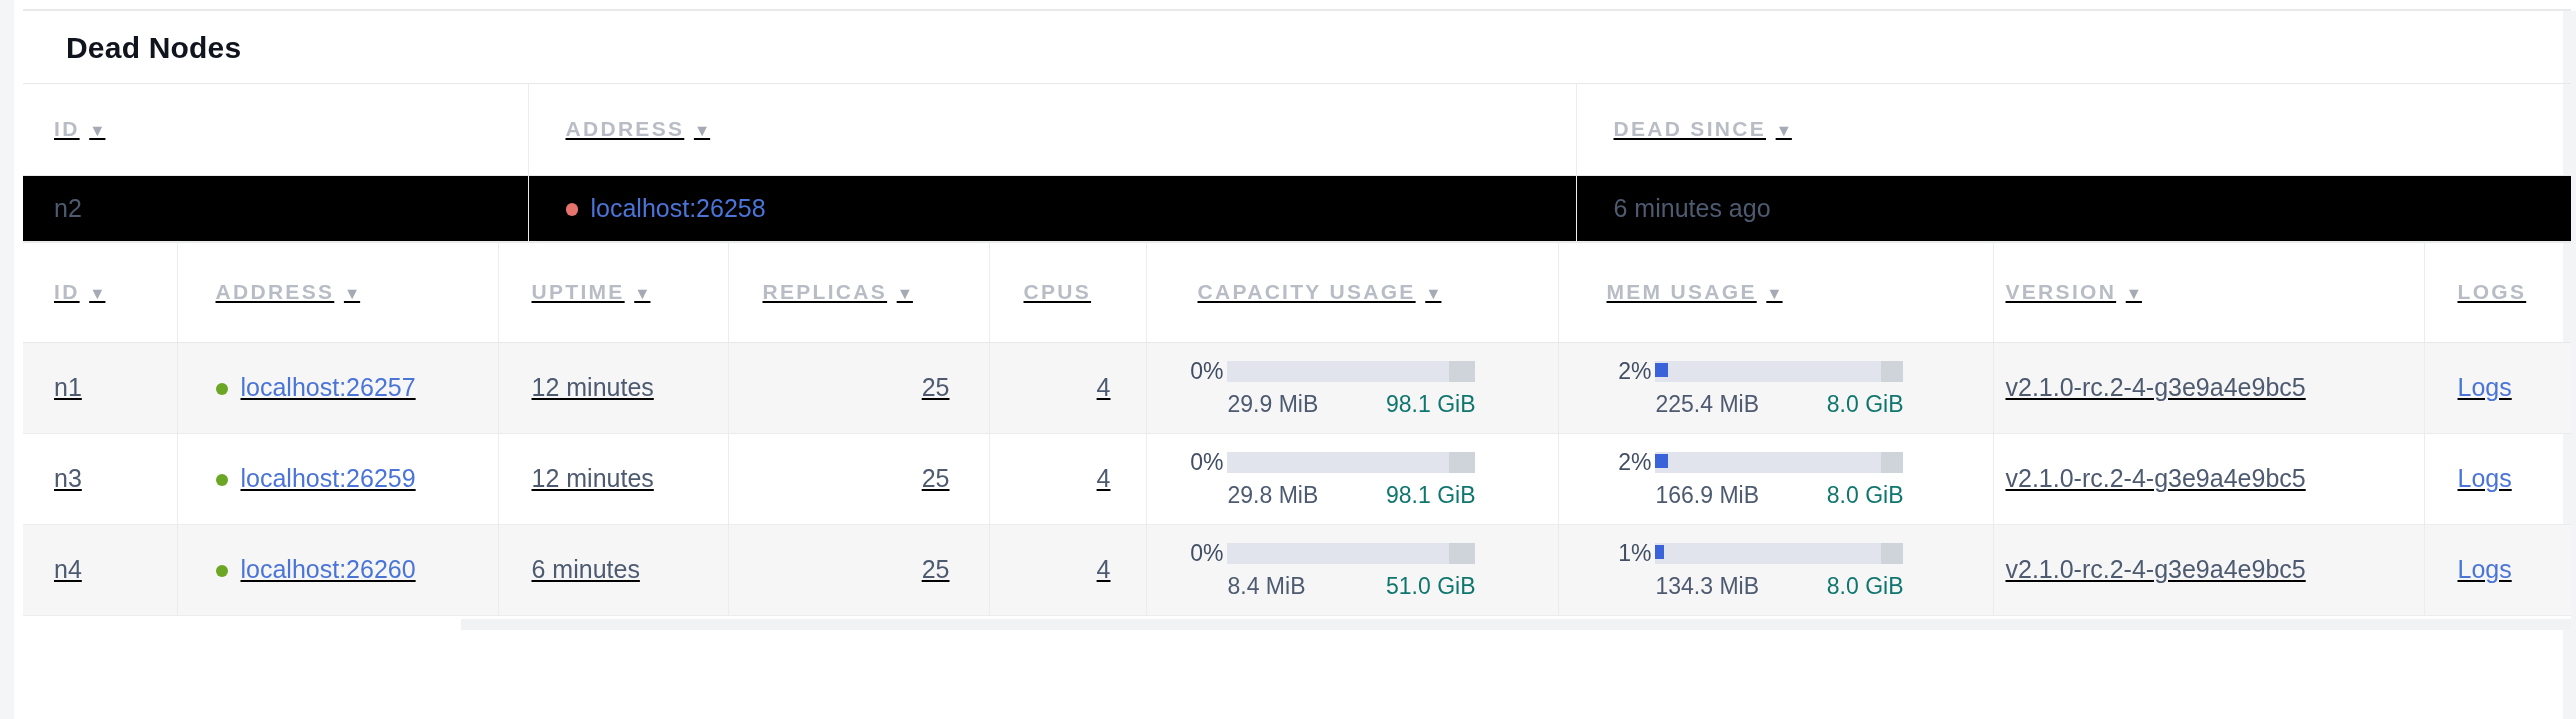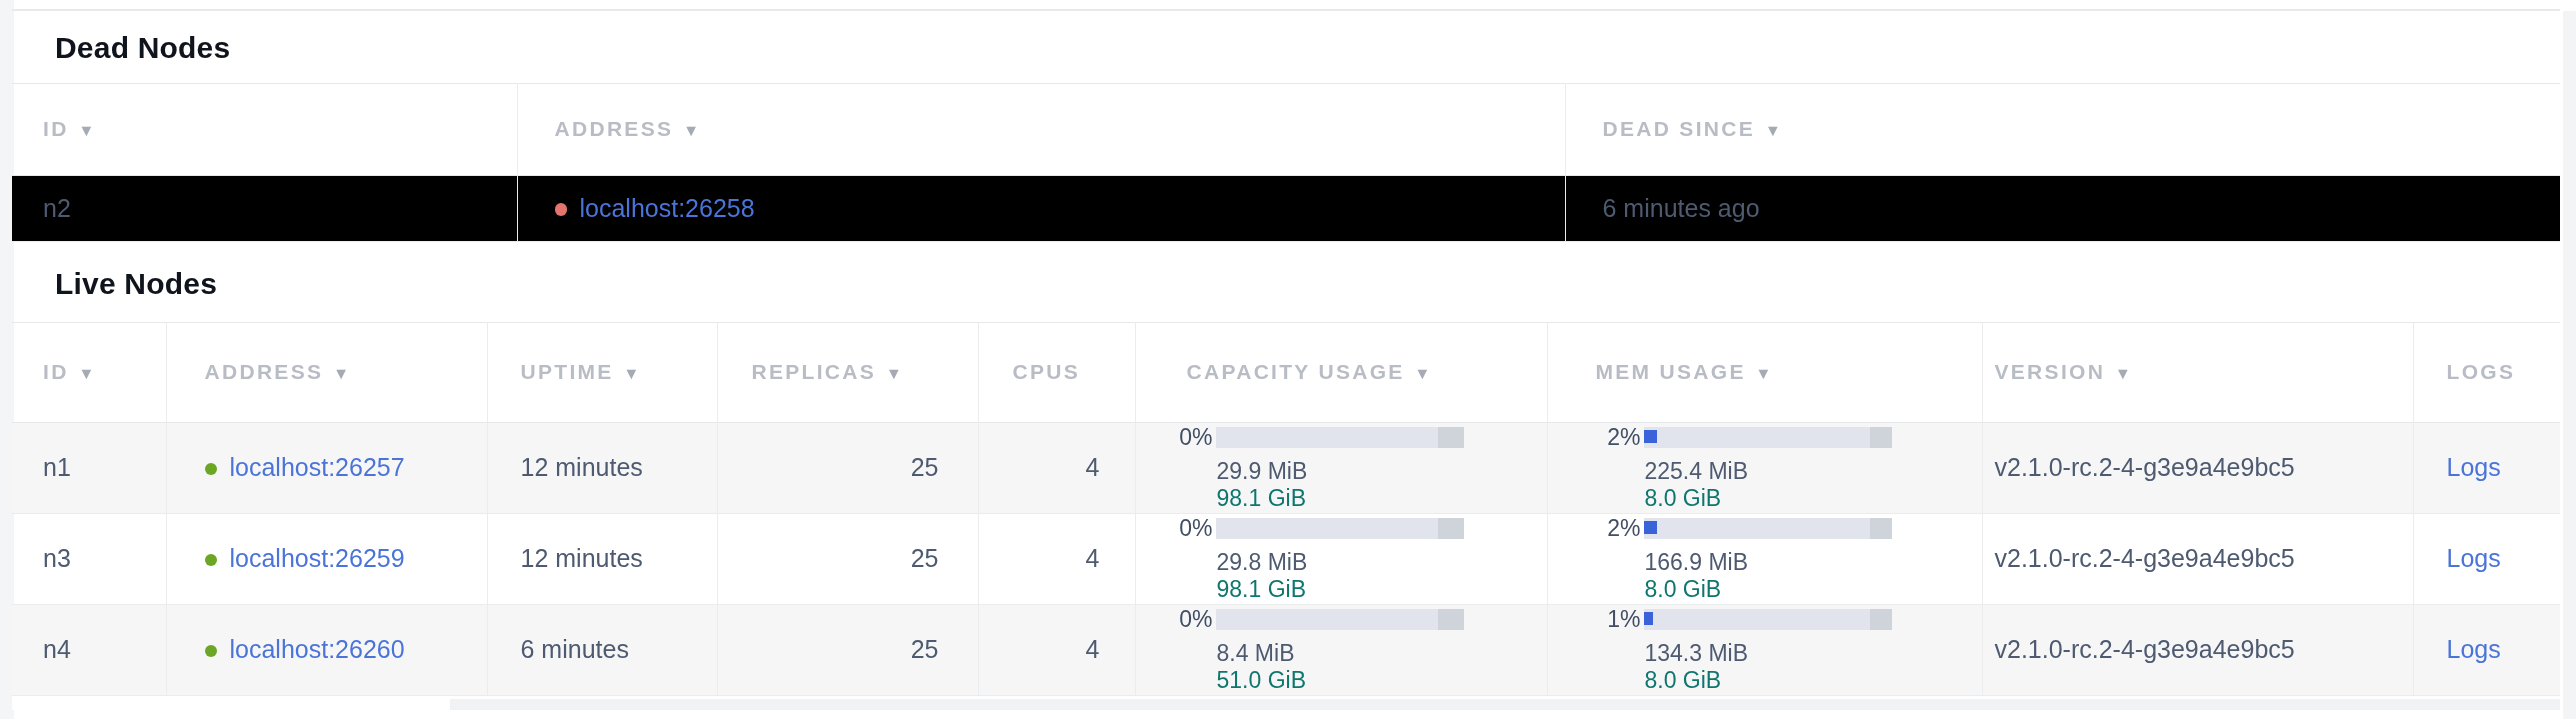--- a/index.html
+++ b/index.html
@@ -2,28 +2,28 @@
 <html style="--link_blue: #4a74d8; --live_green: #6ba625; --dead_red: #e5756c; --bar_used_blue: #3a62d9;"><head>
 <meta charset="utf-8">
 <style>
   * { margin:0; padding:0; box-sizing:border-box; }
   html,body { width:2576px; height:720px; overflow:hidden; background:#ffffff;
     font-family:"Liberation Sans", sans-serif; }
 
   .gutter-left  { position:absolute; left:0; top:0; width:14.4px; height:720px; background:#f4f5f6; }
   .gutter-right { position:absolute; left:2563px; top:10.6px; width:13.5px; height:709px; background:#f3f4f5; }
 
-  .content { position:absolute; left:12px; top:0; width:2548px; }
+  .content { position:absolute; left:23px; top:0; width:2548px; }
   .top-rule { height:1.9px; background:#e8e9ea; margin-top:8.7px; }
 
   .section-title { font-size:30px; font-weight:700; color:#10151d; letter-spacing:0.2px; }
   .dead-title { padding:20px 0 18.3px 43px; }
   .live-title { padding:25px 0 21px 43px; }
 
-  table { width:2548px; table-layout:fixed; border-collapse:collapse; border-top:1.9px solid #e7e8ea; }
+  table { width:2548px; table-layout:fixed; border-collapse:collapse; border-top:1.9px solid #e7e8ea;text-decoration:underline; }
   th { height:96px; text-align:left; vertical-align:middle; font-size:21px; font-weight:700;
        letter-spacing:2.3px; color:#b8bcc4; border-bottom:1.9px solid #e7e8ea; white-space:nowrap; }
   .t-live th { height:100px; }
   .t-dead th { height:92px; }
   td { vertical-align:middle; font-size:25px; color:#4d5a70; border-bottom:1.9px solid #ebecee; white-space:nowrap; }
   .t-dead td { height:66px; }
   .t-live td { height:91px; }
   th + th, td + td { border-left:1.9px solid #ebecee; }
   .t-dead tbody tr { background:#000000; }
   .t-live tbody tr:nth-child(odd) { background:#f6f6f7; }
@@ -54,21 +54,21 @@
   .cap .usage { padding-left:31px; }
   .mem .usage { padding-left:47px; }
   .u-row1 { display:flex; align-items:center; }
   .u-pct { width:46px; text-align:right; margin-right:3.8px; font-size:23px; color:#414e63; }
   .u-bar { position:relative; width:248px; height:21px; background:#e1e4ec; }
   .u-used { position:absolute; left:0; top:2.9px; height:13.5px; width:0; background:var(--bar_used_blue); }
   .u-end { position:absolute; right:0; top:0; height:21px; background:#cfd3da; }
   .cap .u-end { width:26px; }
   .mem .u-end { width:22px; }
   .u-row2 { margin-left:50px; width:248px; display:flex; justify-content:space-between;
-            margin-top:6.7px; font-size:23px;flex-direction:column; }
+            margin-top:6.7px; font-size:23px; }
   .u-used-label { color:#4d5a70; }
   .u-total-label { color:#0f766e; }
 
   .bottom-strip { height:14.4px; background:#ffffff; position:relative; }
   .bs-right { position:absolute; left:438px; right:0; top:2.9px; bottom:0; background:#f1f2f3; }
 </style>
 </head>
 <body>
 
 <div class="gutter-left"></div>
@@ -96,21 +96,20 @@
         <tr>
           <td class="pad-id">n2</td>
           <td class="pad-addr"><span class="dot dot-dead"></span><a class="link">localhost:26258</a></td>
           <td class="pad-since">6 minutes ago</td>
         </tr>
       </tbody>
     </table>
   </section>
 
   <section>
-    <h2 class="section-title live-title">Live Nodes</h2>
     <table class="t-live">
       <colgroup>
         <col style="width:154px">
           <col style="width:321px">
           <col style="width:230px">
         <col style="width:261px">
           <col style="width:157px">
           <col style="width:412px">
         <col style="width:435px">
           <col style="width:431px">

